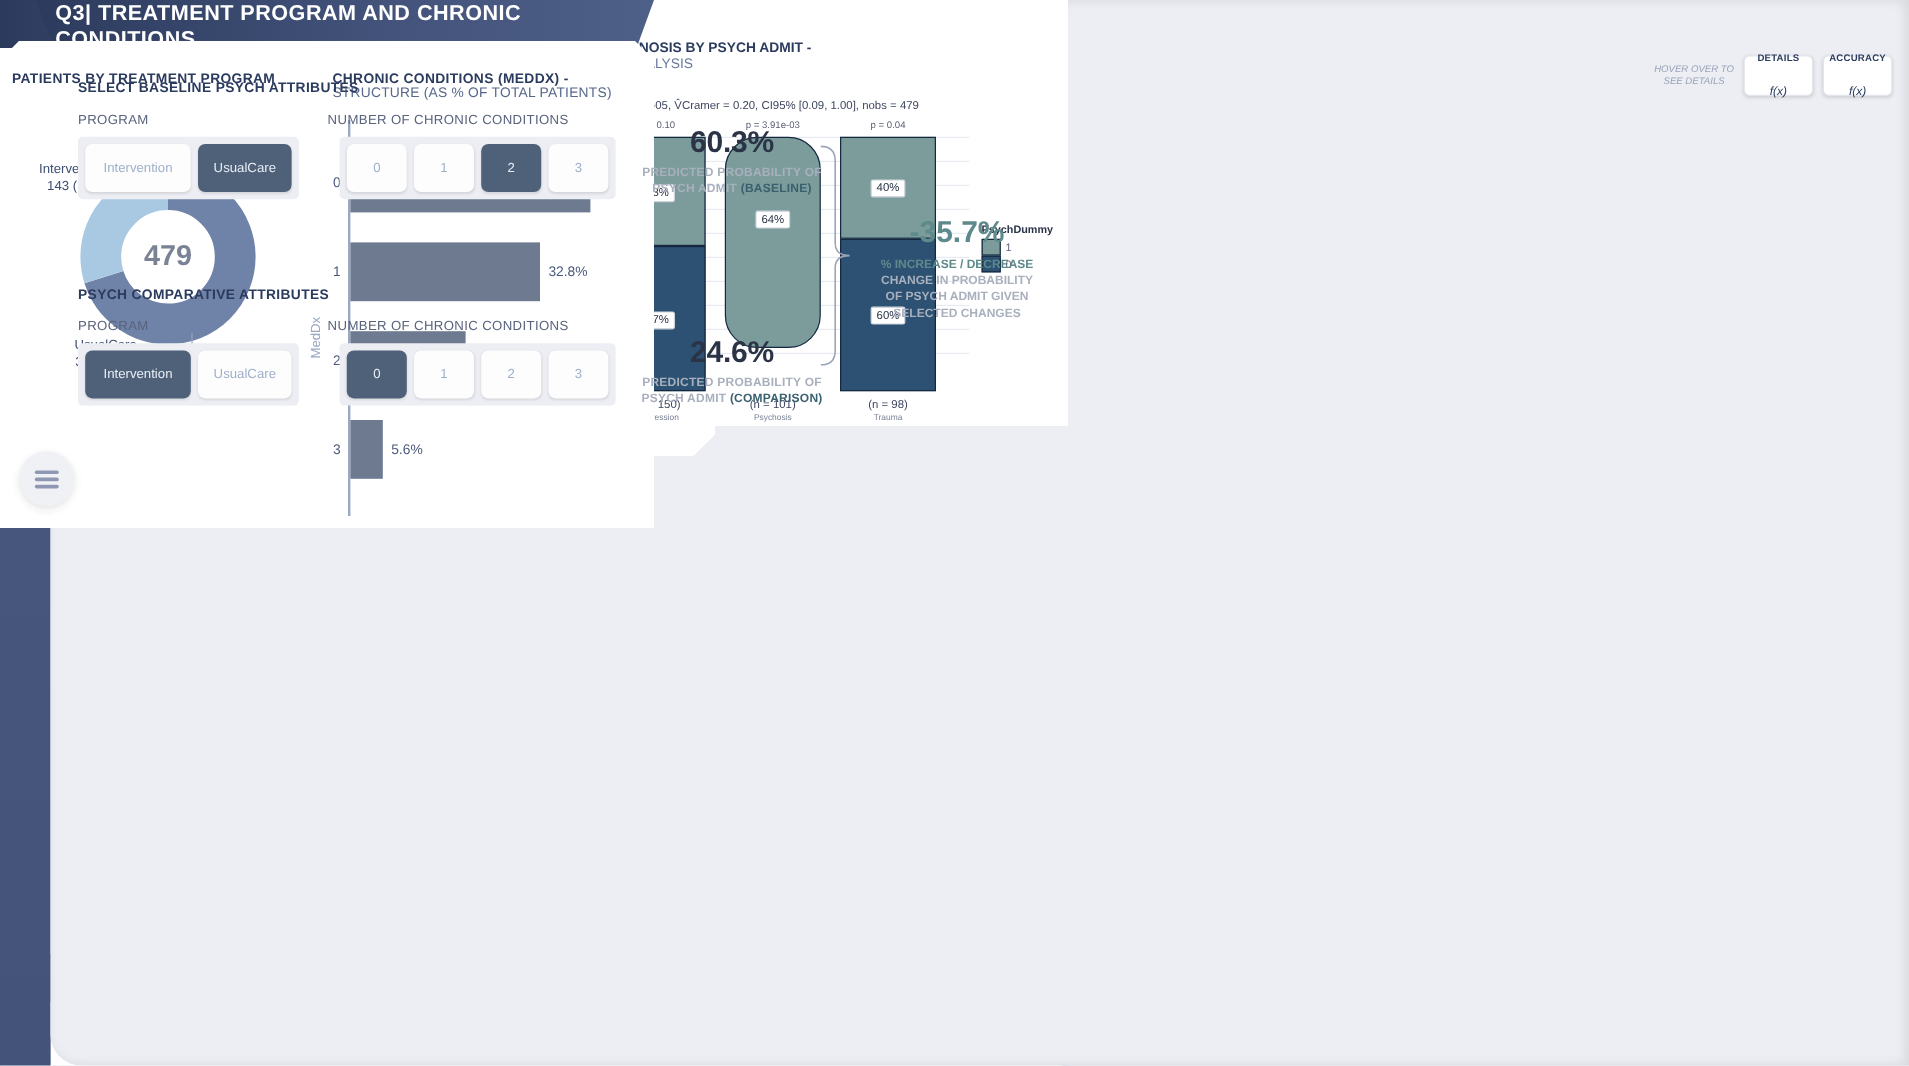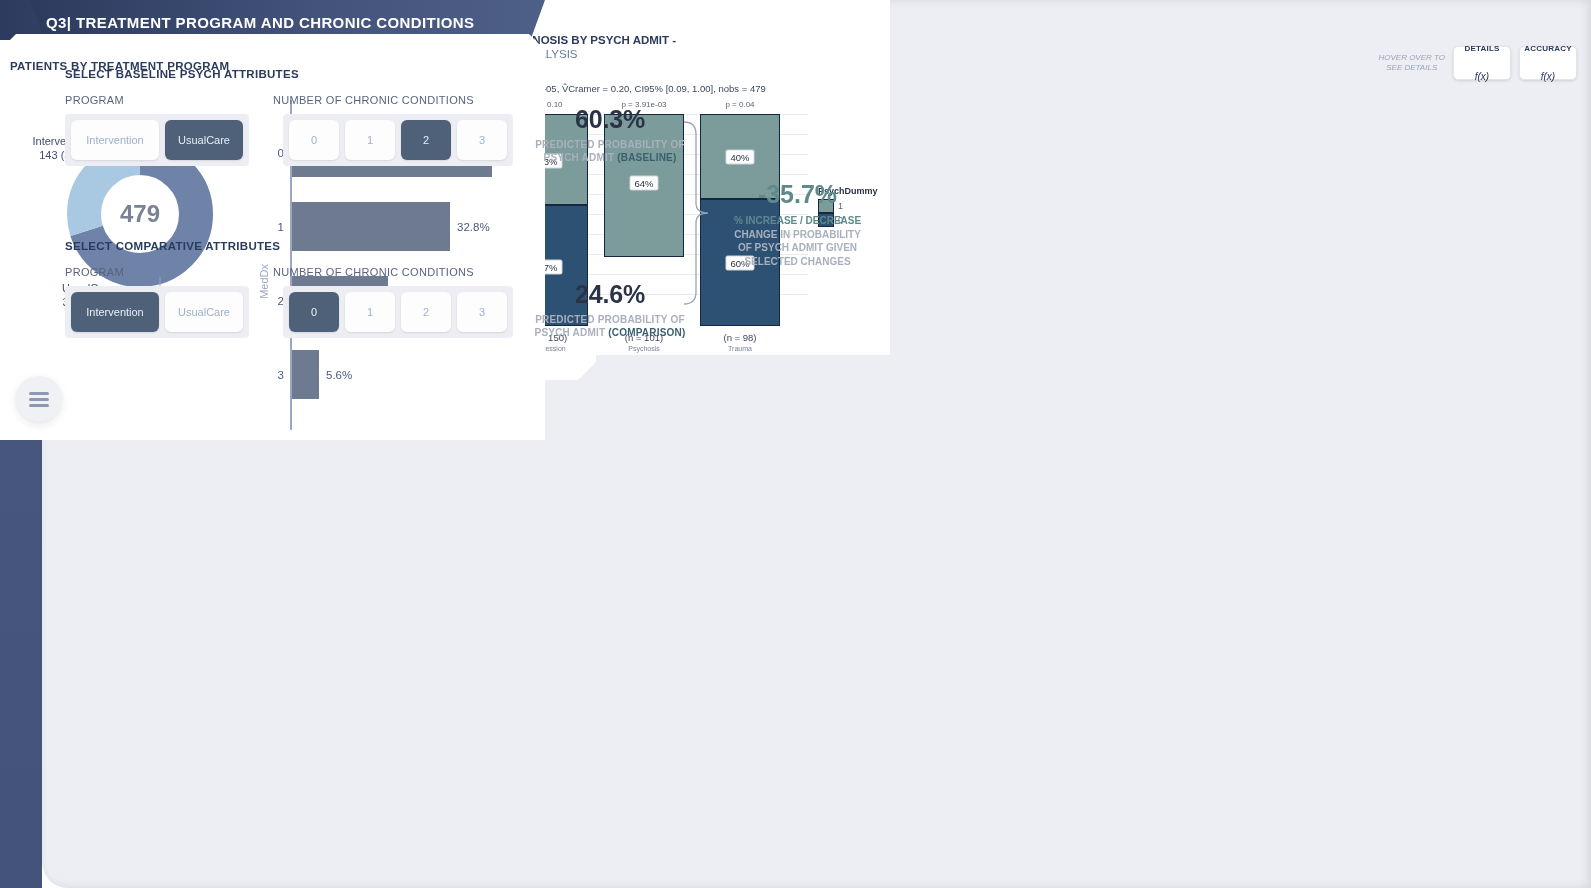--- a/index.html
+++ b/index.html
@@ -159,21 +159,21 @@
   .gridline { position:absolute; height:1px; background:#e7eaf0; }
   .legend-title { font-size:9px; font-weight:bold; color:#2b3347; }
   .legend-sw { width:16px; height:14px; border:1px solid #15283f; }
   .legend-row { display:flex; align-items:center; gap:4px; font-size:9px; color:#5b6276; }
 
   
   #q3left { left: 88px; top: 415px; width: 545px; height: 440px; }
   #q3left .head {
     position:absolute; left:30px; top:0; width:515px; height:44px;
     background: linear-gradient(90deg,#2c3b5d 0%, #44547c 60%, #4e5f88 100%);
-    color:#fff; font-size:15px; font-weight:bold; letter-spacing:.4px;
+    color:#fff; font-size:18px; font-weight:bold; letter-spacing:.4px;
     display:flex; align-items:center; padding-left:16px;
     clip-path: polygon(0 0, 100% 0, calc(100% - 16px) 100%, 16px 100%);
   }
   #q3left .body {
     position:absolute; left:0; top:34px; width:545px; height:406px;
     background:#fff; box-shadow: 0 3px 9px rgba(40,50,80,.18);
     clip-path: polygon(16px 0, calc(100% - 16px) 0, 100% 16px, 100% 100%, 0 100%, 0 16px);
   }
 
   
@@ -404,21 +404,21 @@
               <span class="seg-lbl" style="top: 45.58px;">43%</span>
             </div>
             <div class="stack-seg seg-bot" style="top: 91.16px; height: 120.84px; background: rgb(45, 81, 115);">
               <span class="seg-lbl" style="top: 60.42px;">57%</span>
             </div>
           </div>
           <div class="nlbl" style="left: 100px; top: 232px; width: 80px;">(n = 150)</div>
           <div class="xcat" style="left: 100px; top: 245px; width: 80px;">Depression</div>
           <div class="pval" style="left: 196px; top: 0px; width: 80px;">p = 3.91e-03</div>
           <div class="stack-col" style="left: 196px; top: 14px; width: 80px; height: 212px;">
-            <div class="stack-seg seg-top" style="top: 0px; height: 143px; background: rgb(123, 156, 155);">
+            <div class="stack-seg seg-top" style="top: 0px; height: 176px; background: rgb(123, 156, 155); border-radius: 27px;">
               <span class="seg-lbl" style="top: 67.84px;">64%</span>
             </div>
           </div>
           <div class="nlbl" style="left: 196px; top: 232px; width: 80px;">(n = 101)</div>
           <div class="xcat" style="left: 196px; top: 245px; width: 80px;">Psychosis</div>
           <div class="pval" style="left: 292px; top: 0px; width: 80px;">p = 0.04</div>
           <div class="stack-col" style="left: 292px; top: 14px; width: 80px; height: 212px;">
             <div class="stack-seg seg-top" style="top: 0px; height: 84.8px; background: rgb(123, 156, 155);">
               <span class="seg-lbl" style="top: 42.4px;">40%</span>
             </div>
@@ -467,20 +467,24 @@
         <path d="M0 3 L14 3 L24 13" stroke="#9aa3b8" fill="none" stroke-width="1"></path>
       </svg>
       <div class="lbl" style="left:38px;top:248px;width:100px;text-align:center;">
         <div>UsualCare</div>
         <div>336 (70%)</div>
       </div>
       <svg style="position:absolute;left:136px;top:243px;" width="26" height="14">
         <path d="M24 0 L24 10 L2 10" stroke="#9aa3b8" fill="none" stroke-width="1"></path>
       </svg>
 
+      <div style="position:absolute;left:277px;top:26px;width:240px;">
+        <div class="sect-title">CHRONIC CONDITIONS (MEDDX) -</div>
+        <div class="sect-sub">STRUCTURE (AS % OF TOTAL PATIENTS)</div>
+      </div>
       <div class="axis-name" style="left:258px;top:230px;">MedDx</div>
 
       <div class="hbar-chart" style="left:290px;top:66px;width:200px;height:330px;">
         <div class="hbar-axis"></div>
         <div class="hbar-row" style="left:2px;top:28px;height:49px;width:100%;">
           <div class="hbar-cat">0</div>
           <div class="hbar-bar" style="width:101%;">
             <span class="hbar-val-in">41.8%</span>
           </div>
         </div>
@@ -542,21 +546,21 @@
         <div class="slicer" style="margin-left:34px;">
           <div class="chip" style="width:50px;height:40px;">0</div>
           <div class="chip" style="width:50px;height:40px;">1</div>
           <div class="chip sel" style="width:50px;height:40px;">2</div>
           <div class="chip" style="width:50px;height:40px;">3</div>
         </div>
       </div>
     </div>
 
     <div style="position:absolute;left:65px;top:240px;">
-      <div class="grp-title">SELECT COMPARATIVE ATTRIBUTES</div>
+      <div class="grp-title">PSYCH COMPARATIVE ATTRIBUTES</div>
       <div style="display:flex;gap:58px;margin-top:14px;">
         <div style="width:150px;">
           <div class="grp-sub">PROGRAM</div>
         </div>
         <div>
           <div class="grp-sub">NUMBER OF CHRONIC CONDITIONS</div>
         </div>
       </div>
       <div style="display:flex;margin-top:8px;">
         <div class="slicer">

